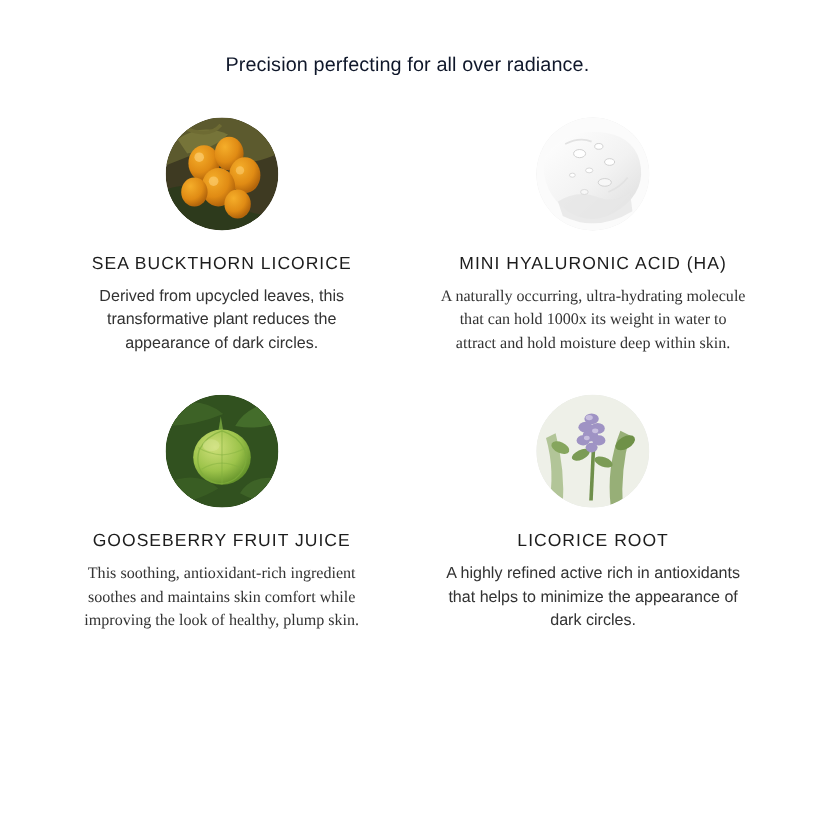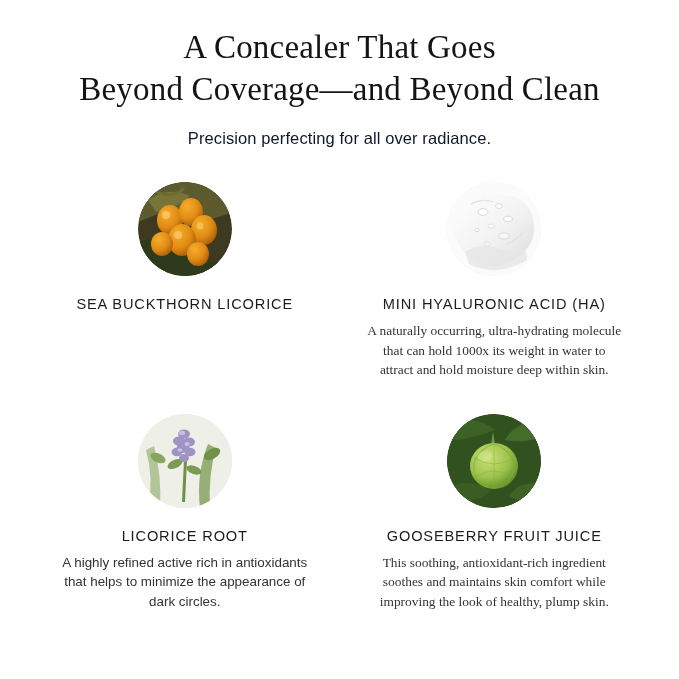--- a/index.html
+++ b/index.html
@@ -88,24 +88,20 @@
   .cell.right .ing-desc {
     max-width: 256px;
     font-family: Liberation Serif, serif;
   }
 </style>
 </head>
 <body>
 
 <div class="page">
 
-  <h1 class="headline">
-    <span class="line">A Concealer That Goes</span>
-    <span class="line">Beyond Coverage—and Beyond Clean</span>
-  </h1>
 
   <div class="subhead">Precision perfecting for all over radiance.</div>
 
   <div class="grid">
 
     <div class="cell left">
       <div class="thumb">
         <svg viewBox="0 0 94 94">
           <defs>
             <clipPath id="c1">
@@ -129,20 +125,21 @@
             <ellipse cx="24" cy="62" rx="11" ry="12" fill="url(#berry)"></ellipse>
             <ellipse cx="60" cy="72" rx="11" ry="12" fill="url(#berry)"></ellipse>
             <ellipse cx="28" cy="33" rx="4" ry="4" fill="#ffd98a" opacity="0.55"></ellipse>
             <ellipse cx="40" cy="53" rx="4" ry="4" fill="#ffd98a" opacity="0.5"></ellipse>
             <ellipse cx="62" cy="44" rx="3.5" ry="3.5" fill="#ffd98a" opacity="0.45"></ellipse>
             <path d="M14 8 Q36 18 46 6" stroke="#6e6b33" stroke-width="3" fill="none"></path>
           </g>
         </svg>
       </div>
       <div class="ing-name">SEA BUCKTHORN LICORICE</div>
+      <div class="ing-desc">Derived from upcycled leaves, this transformative plant reduces the appearance of dark circles.</div>
     </div>
 
     <div class="cell right">
       <div class="thumb">
         <svg viewBox="0 0 94 94">
           <defs>
             <clipPath id="c2">
                 <circle cx="47" cy="47" r="47"></circle>
               </clipPath>
             <linearGradient id="gel" x1="0" y1="0" x2="1" y2="1">
@@ -162,20 +159,54 @@
             <ellipse cx="30" cy="48" rx="2.4" ry="1.7" fill="#ffffff" stroke="#d2d2d2" stroke-width="0.7"></ellipse>
             <ellipse cx="57" cy="54" rx="5.5" ry="3.2" fill="#f7f7f7" stroke="#d0d0d0" stroke-width="0.8"></ellipse>
             <ellipse cx="40" cy="62" rx="3.2" ry="2.1" fill="#f7f7f7" stroke="#d5d5d5" stroke-width="0.7"></ellipse>
             <path d="M24 22 Q36 16 46 20" stroke="#e2e2e2" stroke-width="1.4" fill="none"></path>
             <path d="M60 62 Q70 58 76 50" stroke="#e2e2e2" stroke-width="1.4" fill="none"></path>
           </g>
         </svg>
       </div>
       <div class="ing-name">MINI HYALURONIC ACID (HA)</div>
       <div class="ing-desc">A naturally occurring, ultra-hydrating molecule that can hold 1000x its weight in water to attract and hold moisture deep within skin.</div>
+    </div>
+
+    <div class="cell right">
+      <div class="thumb">
+        <svg viewBox="0 0 94 94">
+          <defs>
+            <clipPath id="c4">
+                <circle cx="47" cy="47" r="47"></circle>
+              </clipPath>
+            <radialGradient id="goose" cx="38%" cy="32%" r="72%">
+              <stop offset="0%" stop-color="#cfe07a"></stop>
+              <stop offset="60%" stop-color="#9cc34a"></stop>
+              <stop offset="100%" stop-color="#5f8e28"></stop>
+            </radialGradient>
+          </defs>
+          <g clip-path="url(#c4)">
+            <rect width="94" height="94" fill="#2f4a1d"></rect>
+            <path d="M0 0 L94 0 L94 94 L0 94 Z" fill="#31511f"></path>
+            <path d="M0 10 Q30 0 48 16 Q24 26 0 26 Z" fill="#3f6427" opacity="0.9"></path>
+            <path d="M94 4 Q66 10 58 26 Q80 30 94 22 Z" fill="#47702c" opacity="0.9"></path>
+            <path d="M0 74 Q26 62 44 78 Q20 92 0 90 Z" fill="#3b5e24" opacity="0.9"></path>
+            <path d="M94 70 Q72 66 62 82 Q80 92 94 88 Z" fill="#406528" opacity="0.9"></path>
+            <path d="M46 18 L48 30 L44 30 Z" fill="#6d9a3a"></path>
+            <ellipse cx="47" cy="52" rx="24" ry="23" fill="url(#goose)"></ellipse>
+            <path d="M47 30 Q60 34 66 46 Q70 60 58 70 Q46 78 34 70 Q24 60 28 46 Q34 34 47 30 Z" fill="none" stroke="#7fae3c" stroke-width="1.1" opacity="0.7"></path>
+            <path d="M47 30 L47 75" stroke="#81b03e" stroke-width="1" opacity="0.5"></path>
+            <path d="M27 44 Q47 56 67 44" stroke="#81b03e" stroke-width="1" fill="none" opacity="0.45"></path>
+            <path d="M30 62 Q47 52 64 62" stroke="#81b03e" stroke-width="1" fill="none" opacity="0.45"></path>
+            <ellipse cx="38" cy="42" rx="7" ry="5" fill="#dbe89a" opacity="0.4"></ellipse>
+          </g>
+        </svg>
+      </div>
+      <div class="ing-name">GOOSEBERRY FRUIT JUICE</div>
+      <div class="ing-desc">This soothing, antioxidant-rich ingredient soothes and maintains skin comfort while improving the look of healthy, plump skin.</div>
     </div>
 
     <div class="cell left">
       <div class="thumb">
         <svg viewBox="0 0 94 94">
           <defs>
             <clipPath id="c3">
                 <circle cx="47" cy="47" r="47"></circle>
               </clipPath>
           </defs>
@@ -203,48 +234,14 @@
               <ellipse cx="49" cy="30" rx="2.6" ry="2"></ellipse>
               <ellipse cx="42" cy="36" rx="2.4" ry="1.8"></ellipse>
             </g>
           </g>
         </svg>
       </div>
       <div class="ing-name">LICORICE ROOT</div>
       <div class="ing-desc">A highly refined active rich in antioxidants that helps to minimize the appearance of dark circles.</div>
     </div>
 
-    <div class="cell right">
-      <div class="thumb">
-        <svg viewBox="0 0 94 94">
-          <defs>
-            <clipPath id="c4">
-                <circle cx="47" cy="47" r="47"></circle>
-              </clipPath>
-            <radialGradient id="goose" cx="38%" cy="32%" r="72%">
-              <stop offset="0%" stop-color="#cfe07a"></stop>
-              <stop offset="60%" stop-color="#9cc34a"></stop>
-              <stop offset="100%" stop-color="#5f8e28"></stop>
-            </radialGradient>
-          </defs>
-          <g clip-path="url(#c4)">
-            <rect width="94" height="94" fill="#2f4a1d"></rect>
-            <path d="M0 0 L94 0 L94 94 L0 94 Z" fill="#31511f"></path>
-            <path d="M0 10 Q30 0 48 16 Q24 26 0 26 Z" fill="#3f6427" opacity="0.9"></path>
-            <path d="M94 4 Q66 10 58 26 Q80 30 94 22 Z" fill="#47702c" opacity="0.9"></path>
-            <path d="M0 74 Q26 62 44 78 Q20 92 0 90 Z" fill="#3b5e24" opacity="0.9"></path>
-            <path d="M94 70 Q72 66 62 82 Q80 92 94 88 Z" fill="#406528" opacity="0.9"></path>
-            <path d="M46 18 L48 30 L44 30 Z" fill="#6d9a3a"></path>
-            <ellipse cx="47" cy="52" rx="24" ry="23" fill="url(#goose)"></ellipse>
-            <path d="M47 30 Q60 34 66 46 Q70 60 58 70 Q46 78 34 70 Q24 60 28 46 Q34 34 47 30 Z" fill="none" stroke="#7fae3c" stroke-width="1.1" opacity="0.7"></path>
-            <path d="M47 30 L47 75" stroke="#81b03e" stroke-width="1" opacity="0.5"></path>
-            <path d="M27 44 Q47 56 67 44" stroke="#81b03e" stroke-width="1" fill="none" opacity="0.45"></path>
-            <path d="M30 62 Q47 52 64 62" stroke="#81b03e" stroke-width="1" fill="none" opacity="0.45"></path>
-            <ellipse cx="38" cy="42" rx="7" ry="5" fill="#dbe89a" opacity="0.4"></ellipse>
-          </g>
-        </svg>
-      </div>
-      <div class="ing-name">GOOSEBERRY FRUIT JUICE</div>
-      <div class="ing-desc">This soothing, antioxidant-rich ingredient soothes and maintains skin comfort while improving the look of healthy, plump skin.</div>
-    </div>
-
   </div>
 </div>
 
 </body></html>

